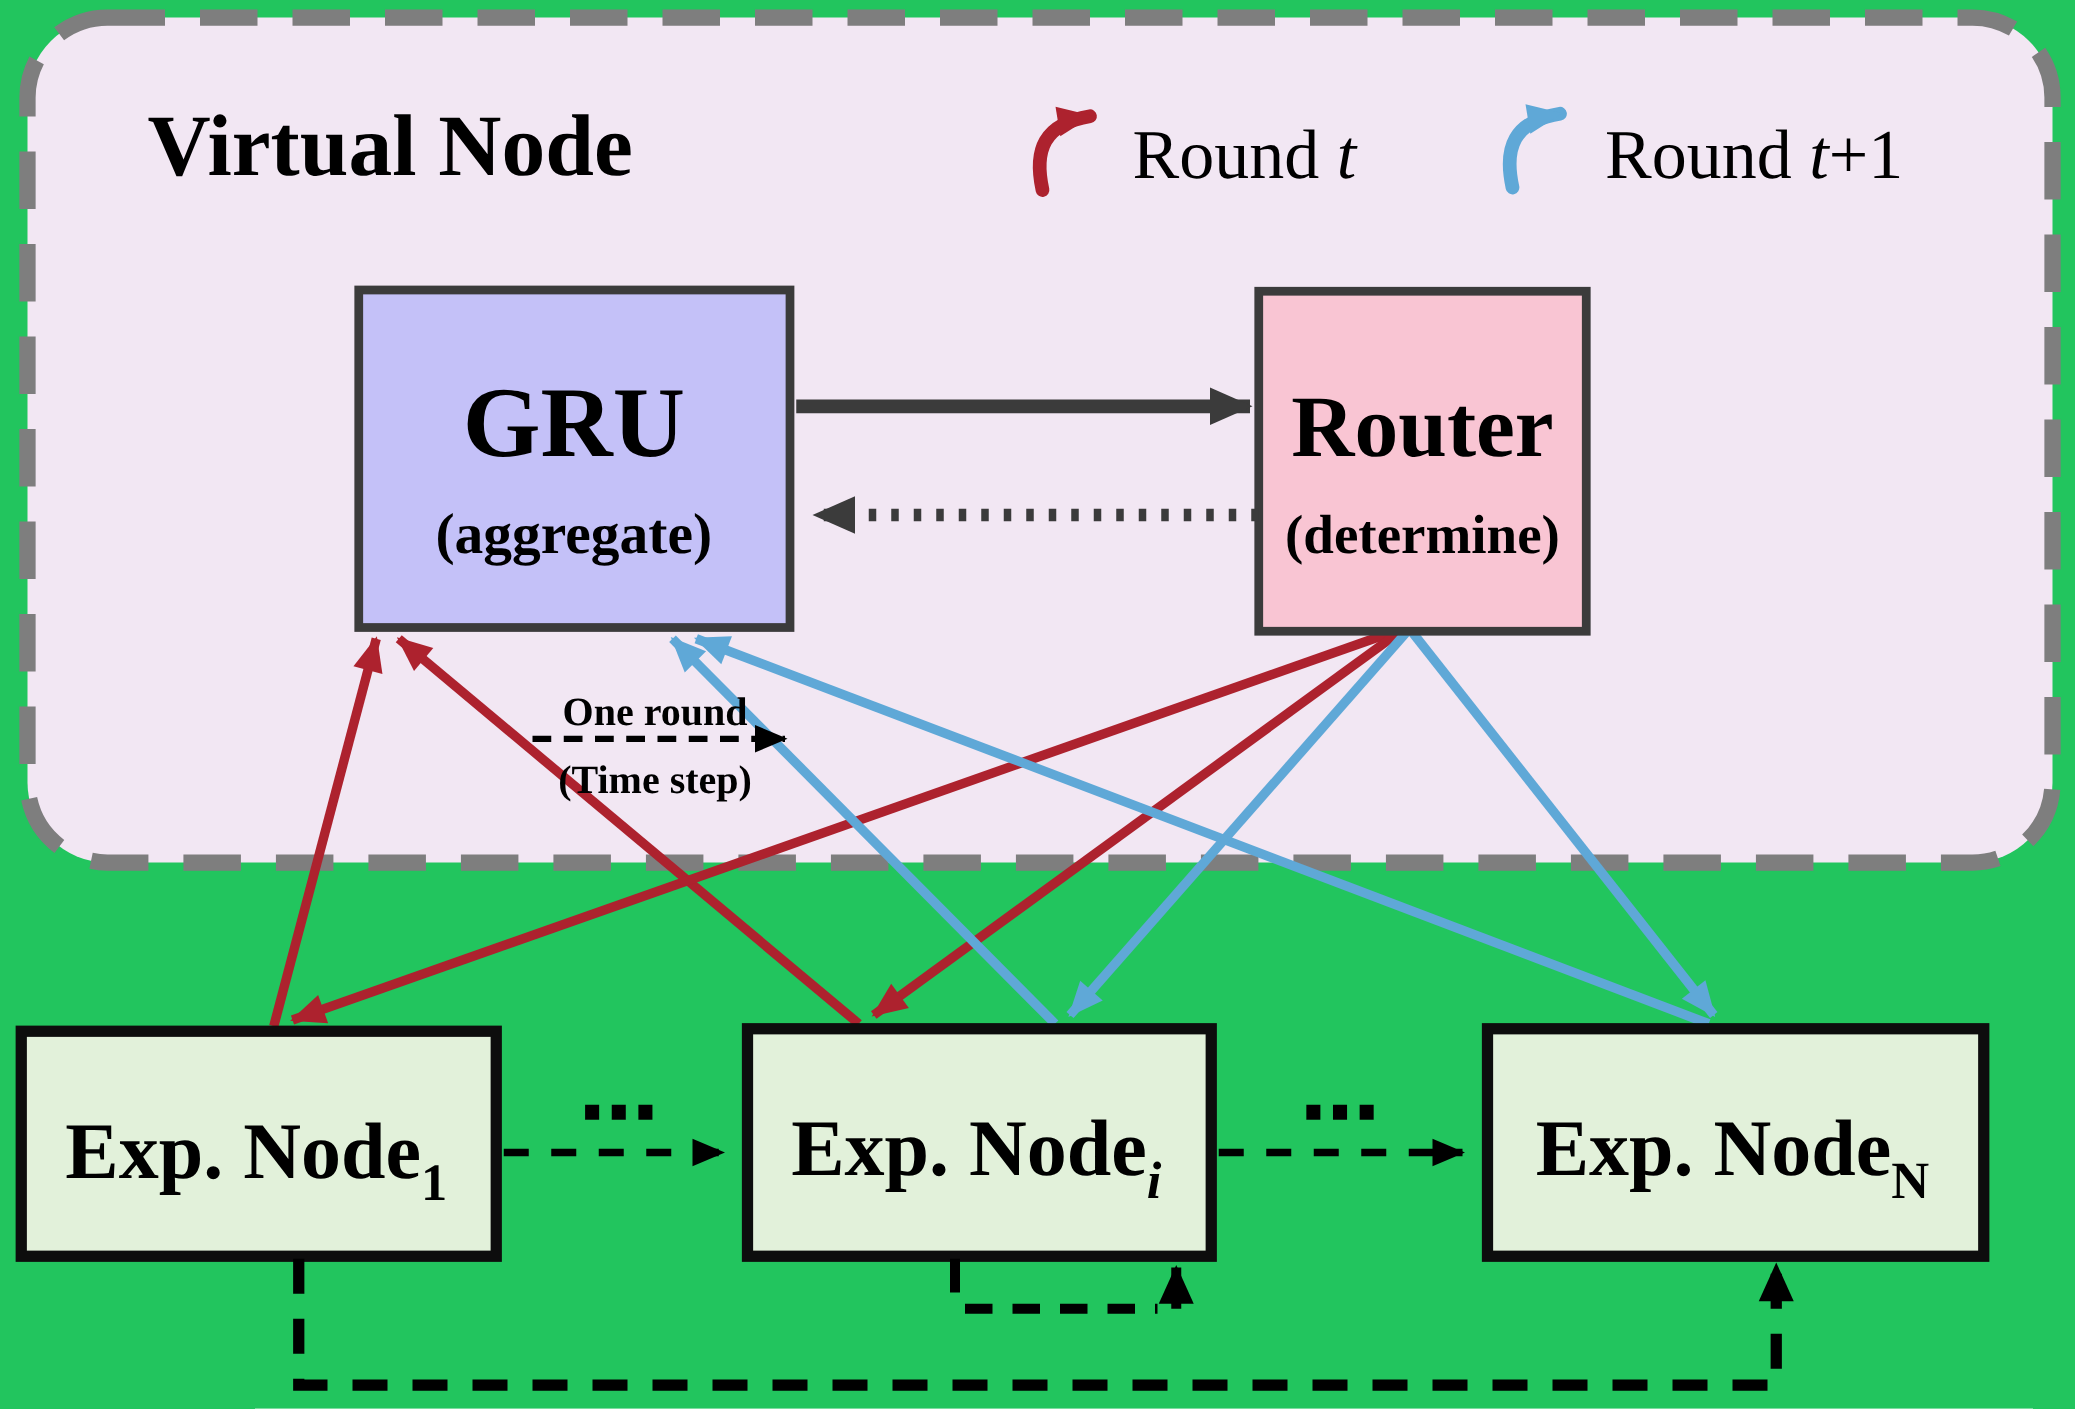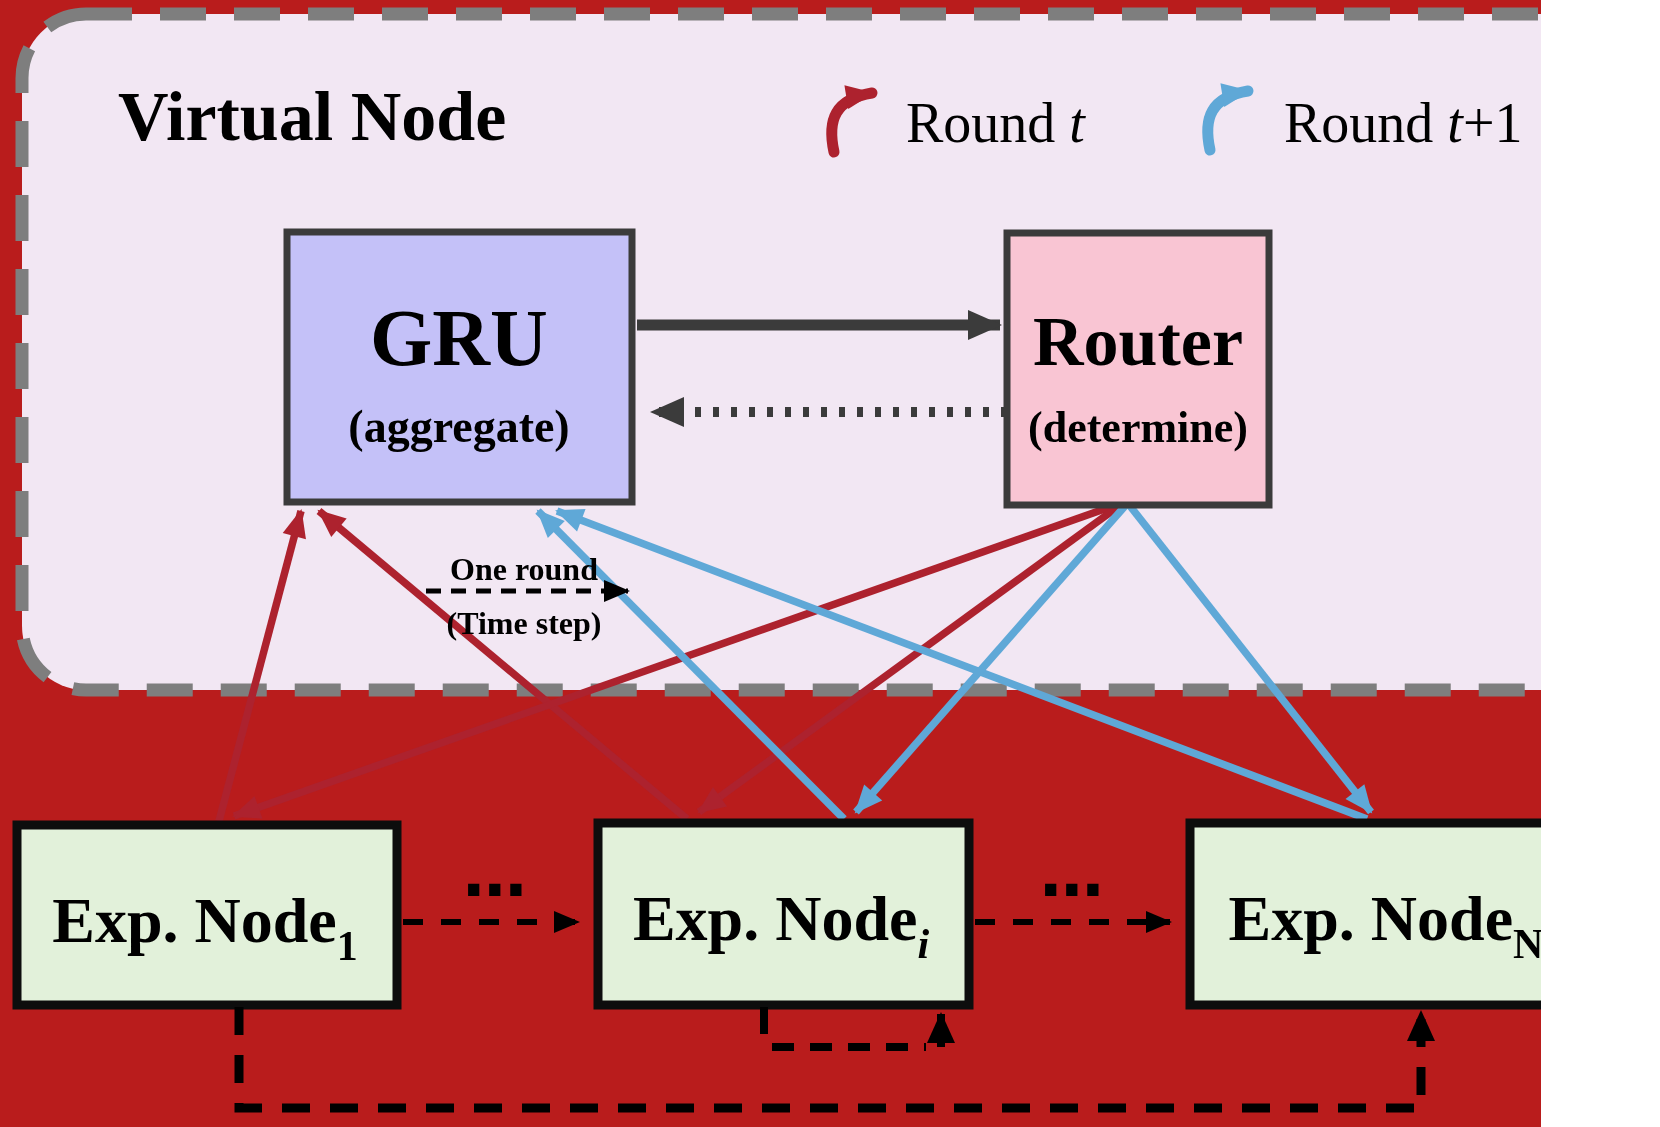--- a/index.html
+++ b/index.html
@@ -1,16 +1,16 @@
 <!DOCTYPE html>
 <html style="--c-panel_fill: #f2e7f3; --c-panel_border: #7e7e7e; --c-gru_fill: #c4c1f8; --c-router_fill: #f9c5d3; --c-node_fill: #e2f1da; --c-node_border: #0d0d0d; --c-box_border: #3b3b3b; --c-dark_arrow: #3b3b3b; --c-black_arrow: #000000; --c-red: #ad222e; --c-blue: #5fa8d7; --c-text: #000000;"><head>
 <meta charset="utf-8">
 <style>
   html,body{margin:0;padding:0;background:#ffffff;}
-  .stage{position:relative;width:1541px;height:1127px;background:#b91c1c;overflow:hidden;
+  .stage{position:relative;width:1660px;height:1127px;background:#22c55e;overflow:hidden;
          font-family:"Liberation Serif","DejaVu Serif",serif;}
   svg{position:absolute;inset:0;}
   text{fill:var(--c-text,#000);}
   .title{font-size:70px;font-weight:bold;}
   .legend-label{font-size:56px;}
   .it{font-style:italic;}
   .box-title{font-size:80px;font-weight:bold;}
   .box-title-sm{font-size:70px;font-weight:bold;}
   .box-sub{font-size:46px;font-weight:bold;}
   .box-sub-sm{font-size:44px;font-weight:bold;}

